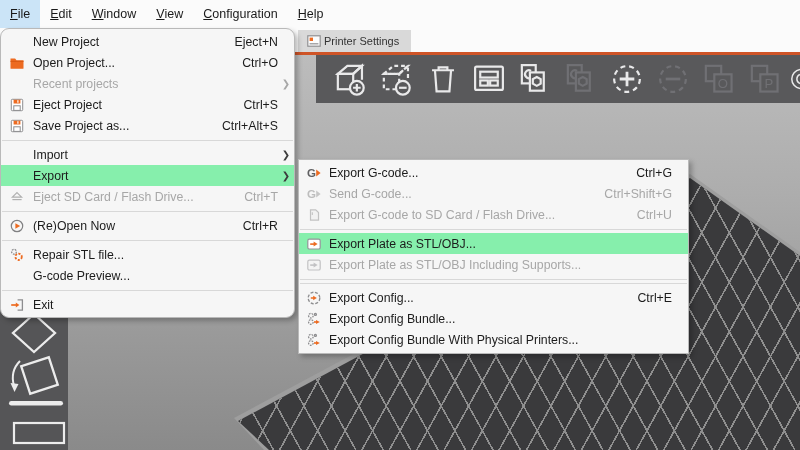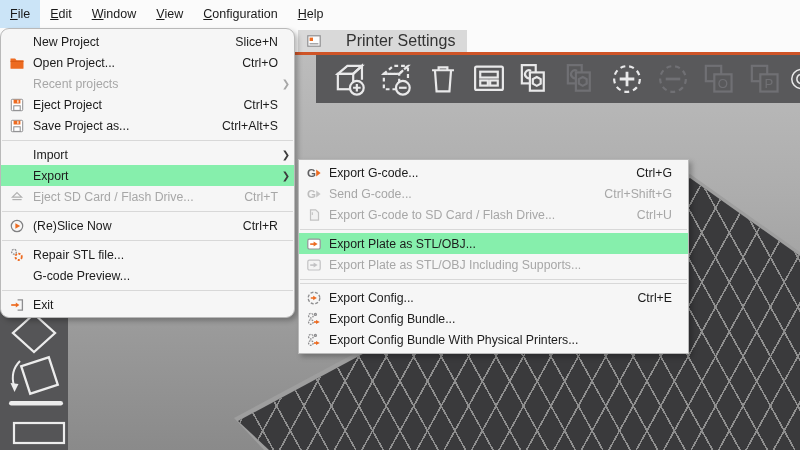--- a/index.html
+++ b/index.html
@@ -21,21 +21,21 @@
   .side-btn{position:absolute;left:0;width:68px;display:flex;justify-content:center;}
   
   .top-toolbar{position:absolute;left:316px;top:55px;width:484px;height:48px;background:#59595b;
                z-index:3;display:flex;align-items:center;padding-left:12px;box-sizing:border-box;}
   .tb-btn{width:46px;height:44px;display:flex;align-items:center;justify-content:center;flex:none;}
   .tb-edge{position:absolute;right:0;top:5px;width:13px;height:38px;overflow:hidden;}
   
   .tabbar{position:absolute;left:0;top:28px;width:800px;height:24px;background:#fbfbfb;
           border-bottom:3px solid #cf5427;z-index:4;}
   .tab{position:absolute;left:298px;top:2px;height:22px;background:#d9d9d9;display:flex;
-       align-items:center;gap:24px;padding:0 12px 0 8px;font-size:16px;color:#333;}
+       align-items:center;gap:2px;padding:0 12px 0 8px;font-size:11px;color:#333;}
   
   .menubar{position:absolute;left:0;top:0;width:800px;height:28px;background:#fbfbfb;z-index:6;
            display:flex;align-items:stretch;font-size:12.5px;color:#1a1a1a;}
   .mb-item{display:flex;align-items:center;padding:0 10px;cursor:default;}
   .mb-item.active{background:#cbe4f7;}
   .mb-item u{text-decoration:underline;}
   
   .menu{position:absolute;background:#f6f6f6;border:1px solid #b9b9b9;
         box-shadow:3px 3px 5px rgba(0,0,0,.25);padding:2px 0;box-sizing:border-box;z-index:8;}
   #file-menu{left:0;top:28px;width:295px;border-radius:9px;}
@@ -186,21 +186,21 @@
       <div class="mb-item"><u>W</u>indow</div>
       <div class="mb-item"><u>V</u>iew</div>
       <div class="mb-item"><u>C</u>onfiguration</div>
       <div class="mb-item"><u>H</u>elp</div>
     </div>
 
   <div class="menu" id="file-menu">
       <div class="mi">
         <span class="ic"></span>
         <span class="lb">New Project</span>
-        <span class="sc">Slice+N</span>
+        <span class="sc">Eject+N</span>
         <span class="ar"></span>
       </div>
       <div class="mi">
         <span class="ic">
           <svg width="16" height="16" viewBox="0 0 16 16">
             <path d="M1.5 3.5 h4.6 l1.4 1.8 h7 v7.9 a.6.6 0 0 1 -.6.6 H2.1 a.6.6 0 0 1 -.6-.6 Z" fill="#ed6b21"></path>
             <path d="M1.5 6.4 h13" stroke="#d85a14" stroke-width="1" fill="none"></path>
           </svg>
         </span>
         <span class="lb">Open Project...</span>
@@ -263,21 +263,21 @@
         <span class="ar"></span>
       </div>
       <div class="msep"></div>
       <div class="mi">
         <span class="ic">
           <svg width="16" height="16" viewBox="0 0 16 16">
             <circle cx="8" cy="8" r="5.7" stroke="#808082" fill="none" stroke-width="1.2"></circle>
             <path d="M6.4 5.3 L11.2 8 L6.4 10.7 Z" fill="#ed6b21"></path>
           </svg>
         </span>
-        <span class="lb">(Re)Slice Now</span>
+        <span class="lb">(Re)Open Now</span>
         <span class="sc">Ctrl+R</span>
         <span class="ar"></span>
       </div>
       <div class="msep"></div>
       <div class="mi">
         <span class="ic">
           <svg width="16" height="16" viewBox="0 0 16 16" fill="none">
             <circle cx="5" cy="4.8" r="2.4" stroke="#8d8d8f" stroke-width="1.3" stroke-dasharray="1.7 1"></circle>
             <circle cx="9.6" cy="9.8" r="3.2" stroke="#ed6b21" stroke-width="1.8" stroke-dasharray="2.2 1.4"></circle>
           </svg>

